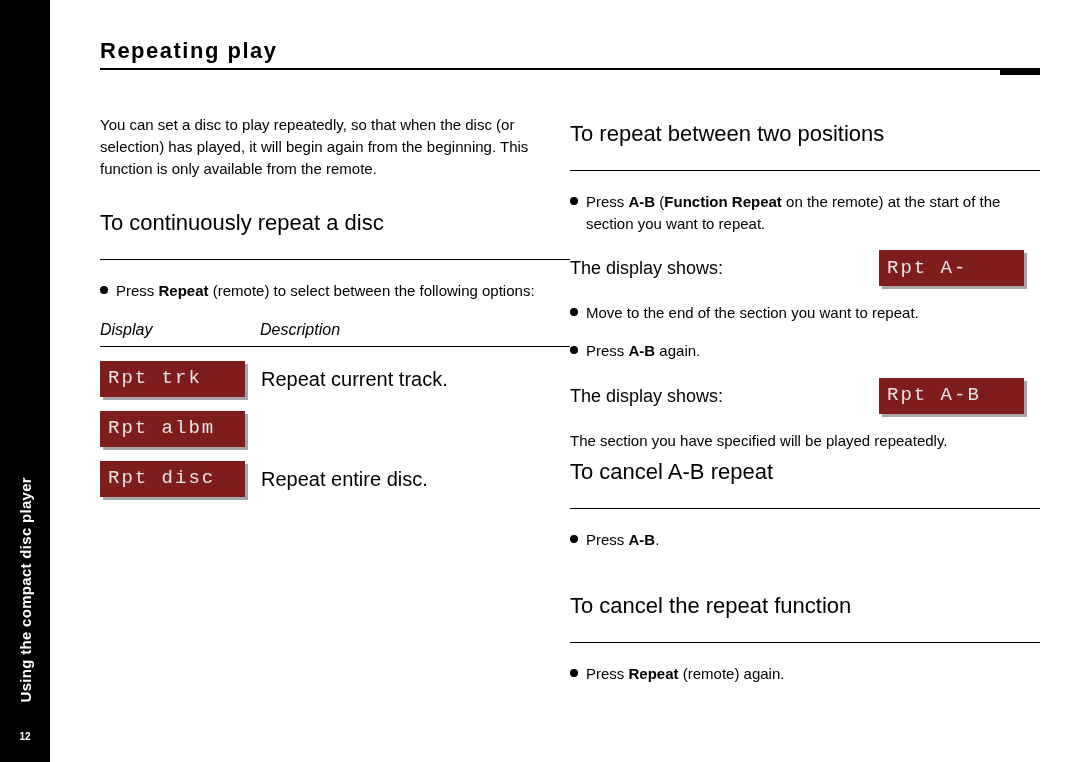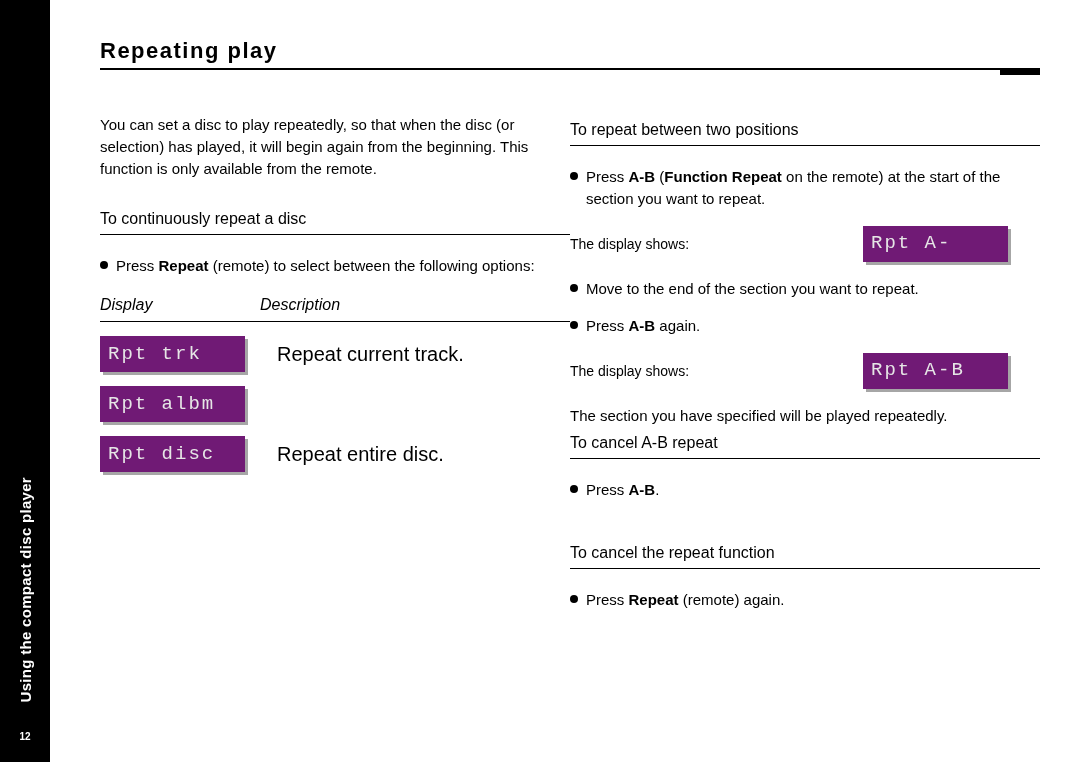--- a/index.html
+++ b/index.html
@@ -67,24 +67,24 @@
   }
   .col {
     flex: 1;
     font-size: 15px;
     line-height: 1.45;
   }
   .intro {
     margin-bottom: 28px;
   }
   h2.section {
-    font-size: 16px;
+    font-size: 22px;
     font-weight: normal;
     border-bottom: 1px solid #000;
-    padding-bottom: 4px;
+    padding-bottom: 20px;
     margin-bottom: 20px;
     margin-top: 4px;
   }
   .bullet-line {
     display: flex;
     align-items: flex-start;
     margin-bottom: 16px;
   }
   .bullet {
     width: 8px;
@@ -106,43 +106,43 @@
   .th-display { width: 160px; font-style: italic; font-size: 16px; }
   .th-desc { font-style: italic; font-size: 16px; }
   .display-row {
     display: flex;
     align-items: center;
     margin-bottom: 14px;
   }
   .lcd {
     width: 145px;
     height: 36px;
-    background: #701a75;
+    background: #7f1d1d;
     box-shadow: 3px 3px 0 rgba(0,0,0,0.35);
     display: flex;
     align-items: center;
     padding-left: 8px;
-    margin-right: 32px;
+    margin-right: 16px;
     flex: 0 0 145px;
   }
   .lcd-text {
     font-family: "Courier New", monospace;
     font-size: 19px;
     color: #e6e6e6;
     letter-spacing: 2px;
     white-space: pre;
   }
   .desc-text { flex: 1; font-size: 20px; }
   .inline-row {
     display: flex;
     align-items: center;
     justify-content: space-between;
     margin-bottom: 16px;
   }
-  .inline-text { flex: 1; font-size: 14px; }
+  .inline-text { flex: 1; font-size: 18px; }
   .plain-line { }
   .rule-thin {
     border: none;
     border-top: 1px solid #000;
     margin: 8px 0 0 0;
     padding: 0;
   }
   .bold { font-weight: bold; }
 </style>
 </head>

